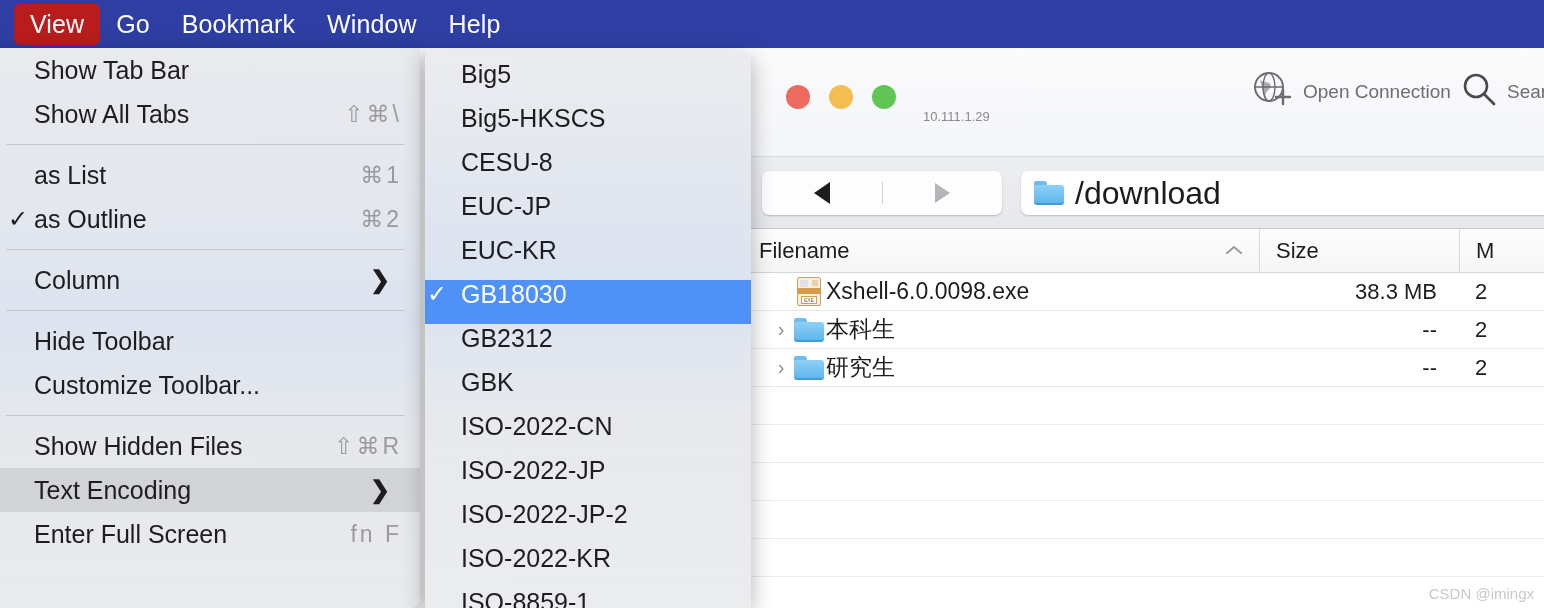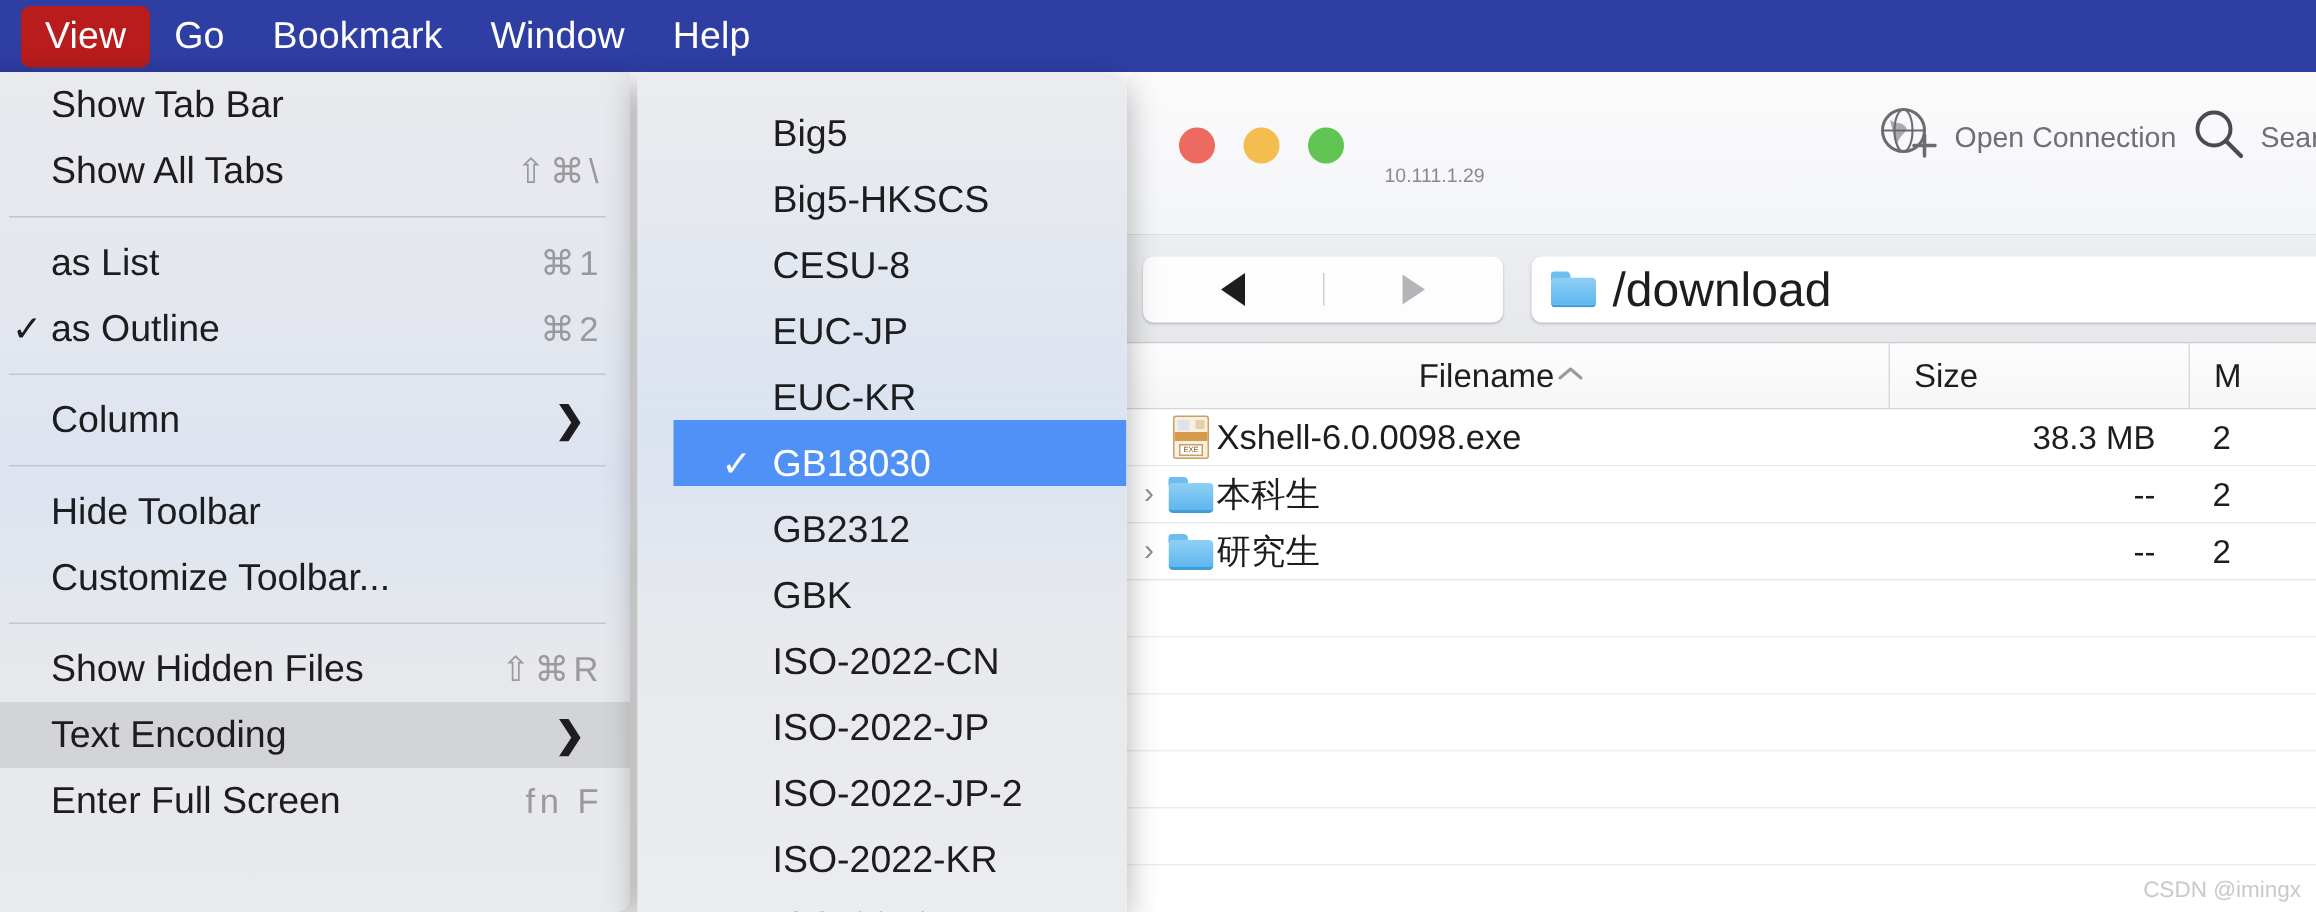--- a/index.html
+++ b/index.html
@@ -110,30 +110,30 @@
   .table-head {
     position: relative; height: 44px;
     background: linear-gradient(#fdfdfd, #f6f6f7);
     border-bottom: 1px solid #d4d5d8;
     display: flex; align-items: center;
   }
   .th {
     font-size: 22px; color: #1d1d1f; white-space: nowrap;
     display: flex; align-items: center; height: 100%;
   }
-  .th-filename { padding-left: 8px; width: 508px; justify-content: center; padding-right: 14px; }
+  .th-filename { padding-left: 8px; width: 508px; justify-content: space-between; padding-right: 14px; }
   .th-size { width: 200px; padding-left: 16px; border-left: 1px solid #d9dadd; }
   .th-mod { flex: 1; padding-left: 16px; border-left: 1px solid #d9dadd; overflow: hidden; }
   .sort-chevron { color: #9a9a9e; font-size: 20px; }
 
   .row {
     position: relative; height: 38px; display: flex; align-items: center;
     border-bottom: 1px solid #e7e8ea; background: #ffffff;
   }
-  .cell-name { width: 508px; display: flex; align-items: center; padding-left: 4px; }
+  .cell-name { width: 508px; display: flex; align-items: center; padding-left: 19px; }
   .disclosure {
     width: 22px; text-align: center; color: #8e8e93; font-size: 20px; flex: 0 0 auto;
   }
   .disclosure.empty { visibility: hidden; }
   .name-icon { width: 34px; flex: 0 0 auto; display: flex; align-items: center; justify-content: center; }
   .fname { font-size: 23px; color: #1d1d1f; white-space: nowrap; }
   .cell-size {
     width: 200px; text-align: right; padding-right: 22px;
     font-size: 22px; color: #1d1d1f; white-space: nowrap;
   }
@@ -188,21 +188,21 @@
 
   
   .enc-menu {
     position: absolute; left: 425px; top: 50px; width: 326px; height: 558px;
     background: linear-gradient(180deg, #ebecef 0%, #e3e7ef 22%, #dbe3f1 42%, #e7e9ed 66%, #ebecee 100%);
     border-top-right-radius: 10px; border-top-left-radius: 2px;
     box-shadow: 0 6px 22px rgba(0,0,0,.30);
     z-index: 80; overflow: hidden; padding-top: 10px;
   }
   .ei {
-    height: 44px; display: flex; align-items: flex-end; padding-left: 32px; margin-left: 24px;
+    height: 44px; display: flex; align-items: flex-start; padding-left: 2px;
   }
   .ei.selected { background: #4f91f7; }
   .ei .check { width: 34px; font-size: 24px; color: #1d1d1f; flex: 0 0 auto; }
   .ei.selected .check { color: #ffffff; }
   .ei .label { font-size: 25px; color: #1d1d1f; white-space: nowrap; }
   .ei.selected .label { color: #ffffff; }
   .ei .check.empty { visibility: hidden; }
 </style>
 </head>
 <body>

